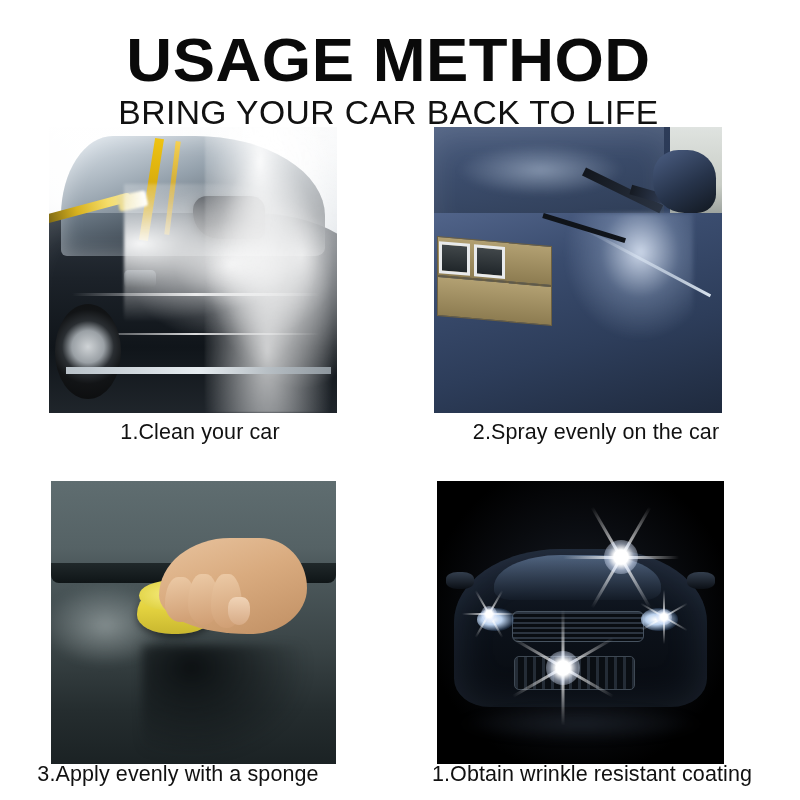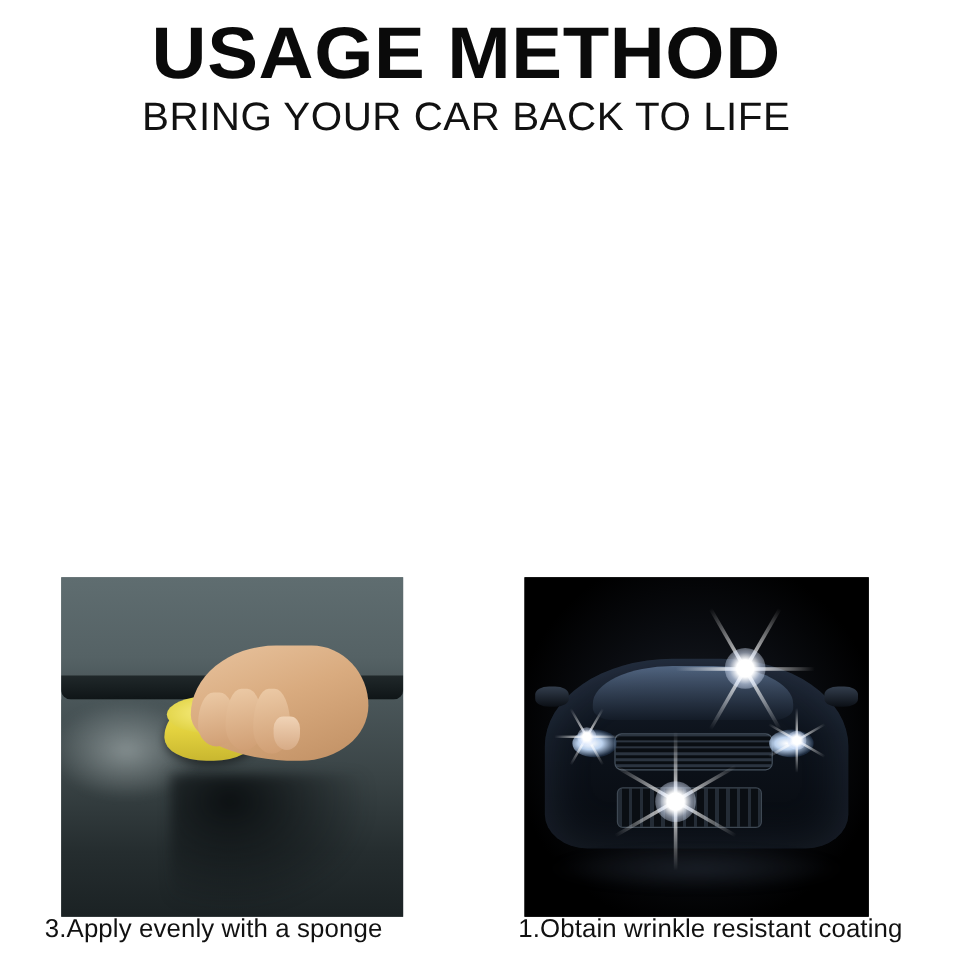--- a/index.html
+++ b/index.html
@@ -16,21 +16,21 @@
   #page {
     position: relative;
     width: 800px;
     height: 800px;
     background: #ffffff;
   }
 
   
   .header {
     position: absolute;
-    top: 0; left: 0;
+    top: 16px; left: 0;
     width: 777px;
     text-align: center;
   }
   .title {
     font-family: "Liberation Sans", sans-serif;
     font-weight: 700;
     font-size: 61px;
     line-height: 64px;
     letter-spacing: 0.5px;
     color: #0a0a0a;
@@ -394,21 +394,62 @@
 
   <div class="header">
     <div class="title">USAGE METHOD</div>
     <div class="subtitle">BRING YOUR CAR BACK TO LIFE</div>
   </div>
 
   <div class="grid">
 
     <div class="row row1">
 
-
+      <div class="cell left">
+        <div class="photo p1">
+          <div class="sky"></div>
+          <div class="body"></div>
+          <div class="glass"></div>
+          <div class="pillar"></div>
+          <div class="pillar2"></div>
+          <div class="mirror"></div>
+          <div class="handle"></div>
+          <div class="wand"></div>
+          <div class="wandtip"></div>
+          <div class="spray"></div>
+          <div class="foam"></div>
+          <div class="streak"></div>
+          <div class="streak b"></div>
+          <div class="wheel"></div>
+          <div class="rocker"></div>
+        </div>
+        <div class="caption">1.Clean your car</div>
+      </div>
+
+      <div class="cell right">
+        <div class="photo p2">
+          <div class="bgsky"></div>
+          <div class="windshield"></div>
+          <div class="wsreflect"></div>
+          <div class="hood"></div>
+          <div class="hoodshine"></div>
+          <div class="crease"></div>
+          <div class="pillar"></div>
+          <div class="wiper"></div>
+          <div class="mirrorarm"></div>
+          <div class="mirror"></div>
+          <div class="tape">
+            <div class="strip top"></div>
+            <div class="strip bot"></div>
+            <div class="sq a"></div>
+            <div class="sq b"></div>
+          </div>
+        </div>
+        <div class="caption">2.Spray evenly on the car</div>
+      </div>
 
     </div>
 
     <div class="row row2">
 
       <div class="cell left">
         <div class="photo p3">
           <div class="upper"></div>
           <div class="cowl"></div>
           <div class="hood"></div>

